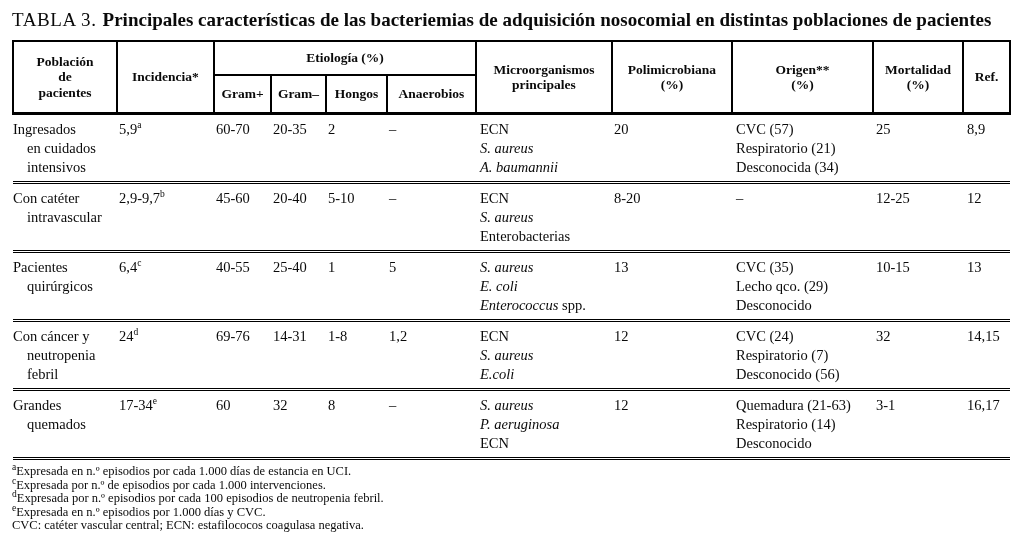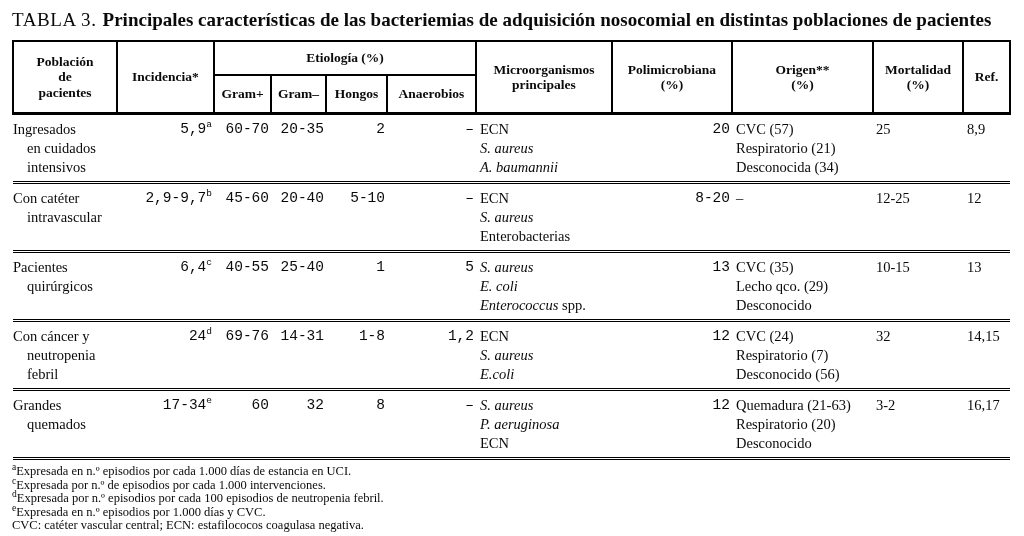--- a/index.html
+++ b/index.html
@@ -39,21 +39,21 @@
 
   tbody td {
     vertical-align: top;
     font-size: 14.5px;
     line-height: 19px;
     padding: 5px 2px 4px 2px;
     border-bottom: 3px double #000;
   }
   tbody tr:first-child td { border-top: 3px solid #000; }
 
-  td.c { text-align: right; font-family: Liberation Mono, monospace; }
+  td.c { text-align: left; }
   td.pobl { padding-left: 0; margin-left: 37px; }
   td.pobl .cont { margin-left: 14px; }
   td.micro, td.origen { text-align: left; padding-left: 4px; }
   td.micro div, td.origen div { white-space: nowrap; }
   .it { font-style: italic; }
   td.mort { text-align: left; padding-left: 3px; }
   td.ref { text-align: left; padding-left: 4px; }
 
   sup { font-size: 9.5px; line-height: 0; vertical-align: super; }
 
@@ -216,24 +216,24 @@
           <td class="c">8</td>
           <td class="c">–</td>
           <td class="micro">
             <div><span class="it">S. aureus</span></div>
             <div><span class="it">P. aeruginosa</span></div>
             <div><span>ECN</span></div>
           </td>
           <td class="c">12</td>
           <td class="origen">
             <div>Quemadura (21-63)</div>
-            <div>Respiratorio (20)</div>
+            <div>Respiratorio (14)</div>
             <div>Desconocido</div>
           </td>
-          <td class="mort">3-2</td>
+          <td class="mort">3-1</td>
           <td class="ref">16,17</td>
         </tr>
       </tbody>
   </table>
 
   <div class="footnotes" id="footnotes">
       <div><sup>a</sup>Expresada en n.º episodios por cada 1.000 días de estancia en UCI.</div>
       <div><sup>c</sup>Expresada por n.º de episodios por cada 1.000 intervenciones.</div>
       <div><sup>d</sup>Expresada por n.º episodios por cada 100 episodios de neutropenia febril.</div>
       <div><sup>e</sup>Expresada en n.º episodios por 1.000 días y CVC.</div>

